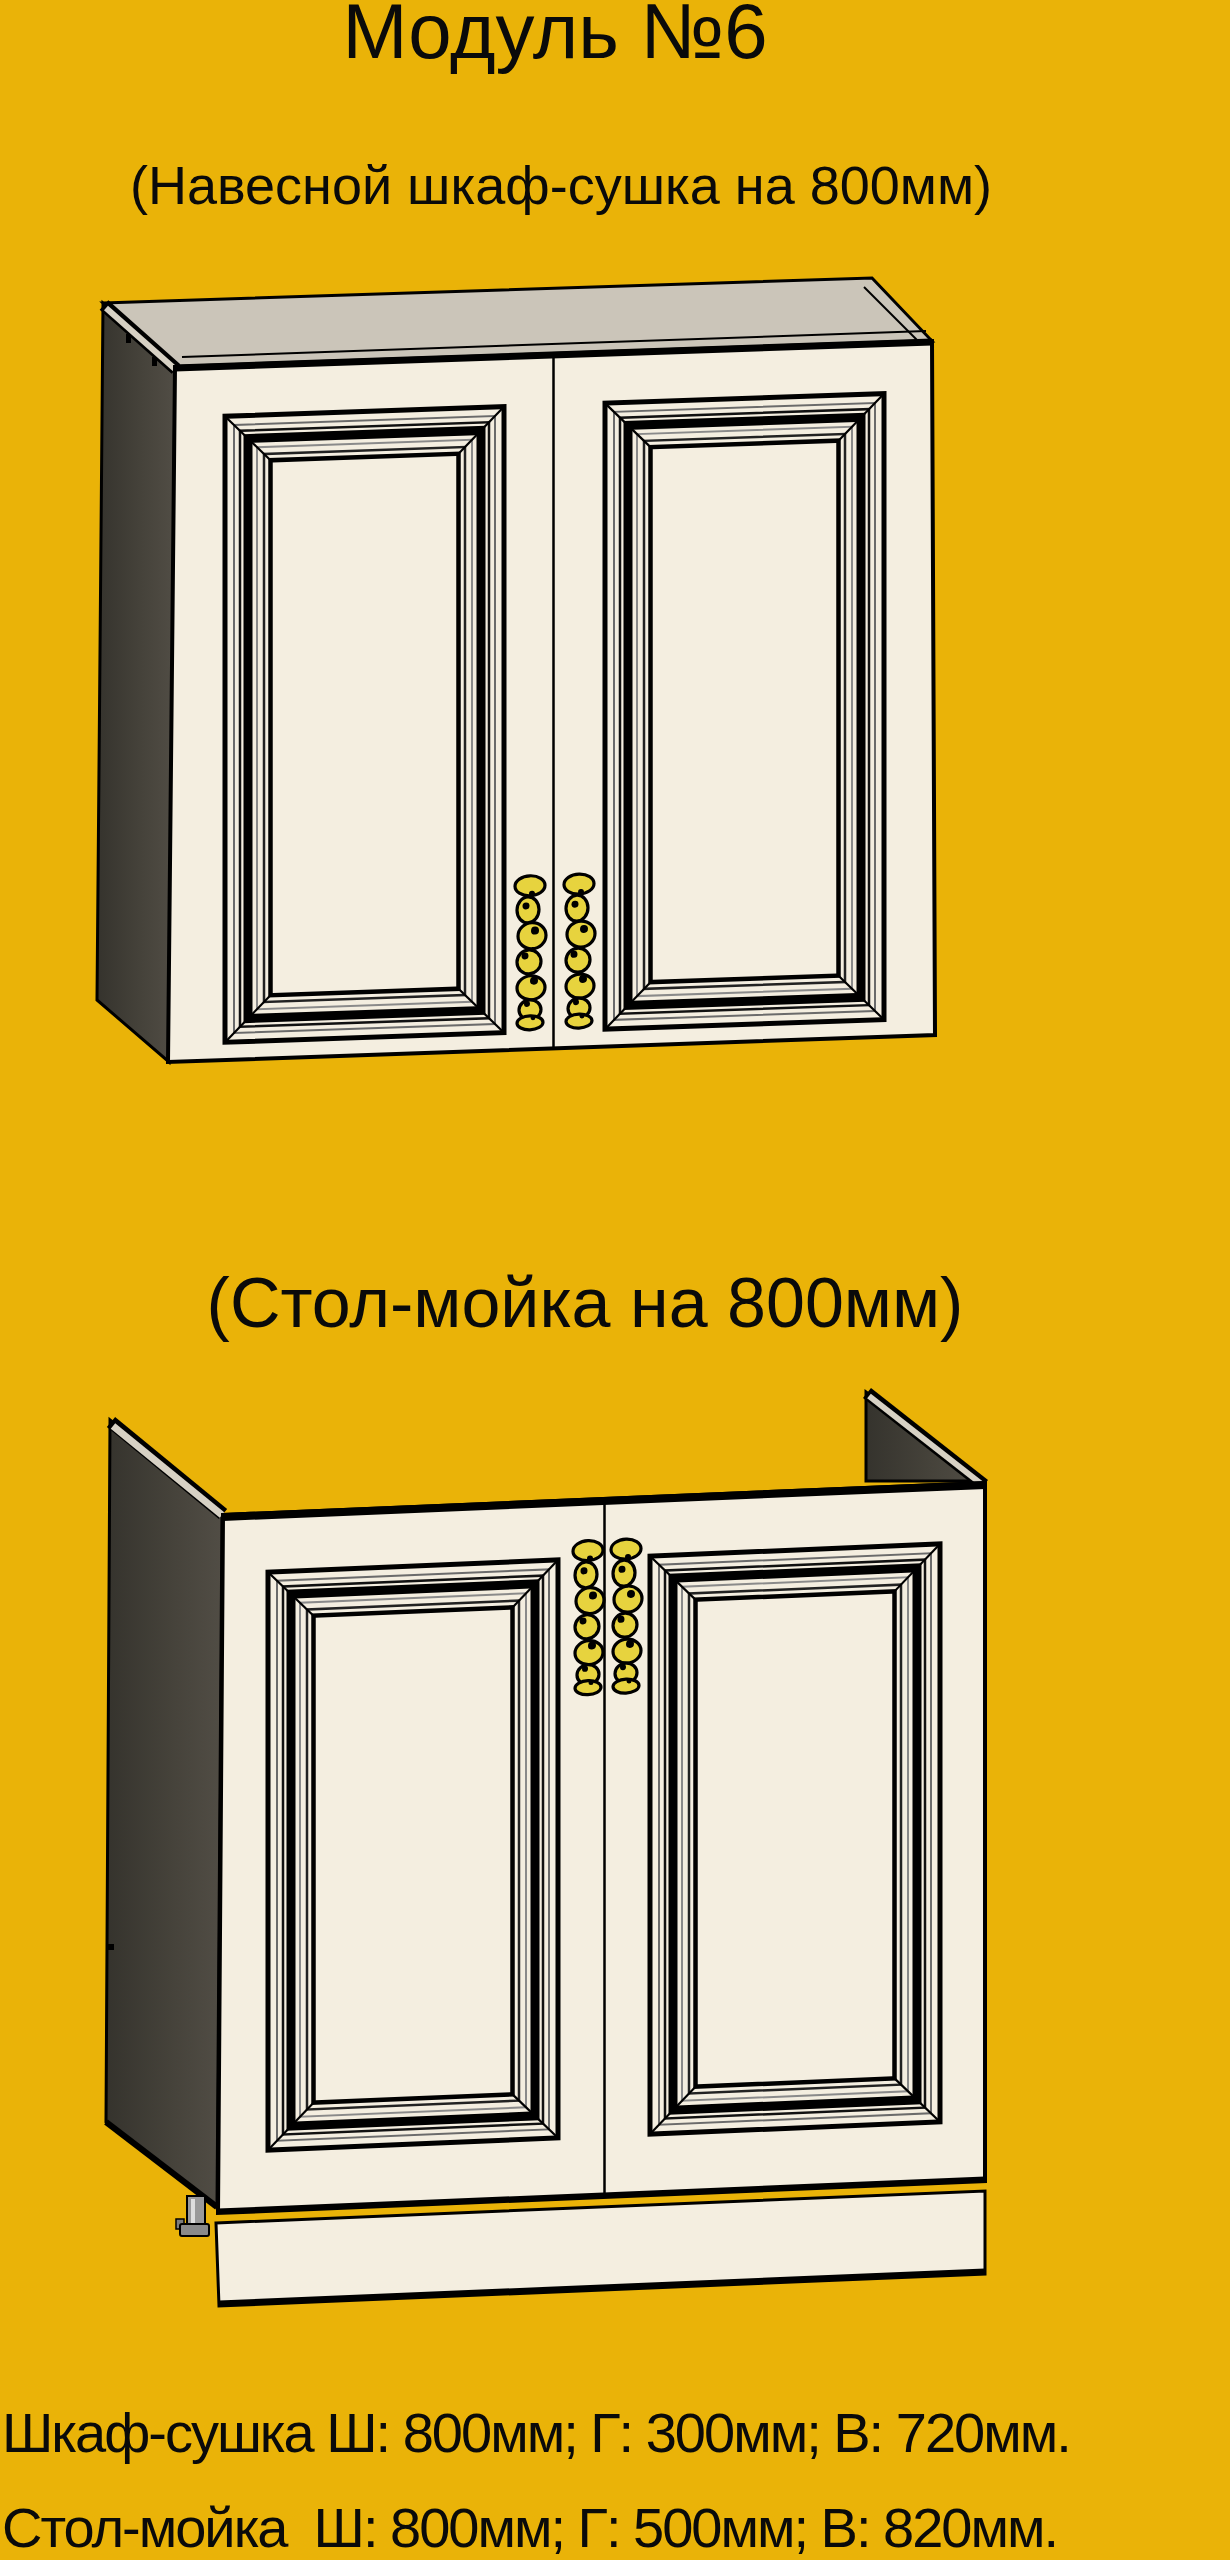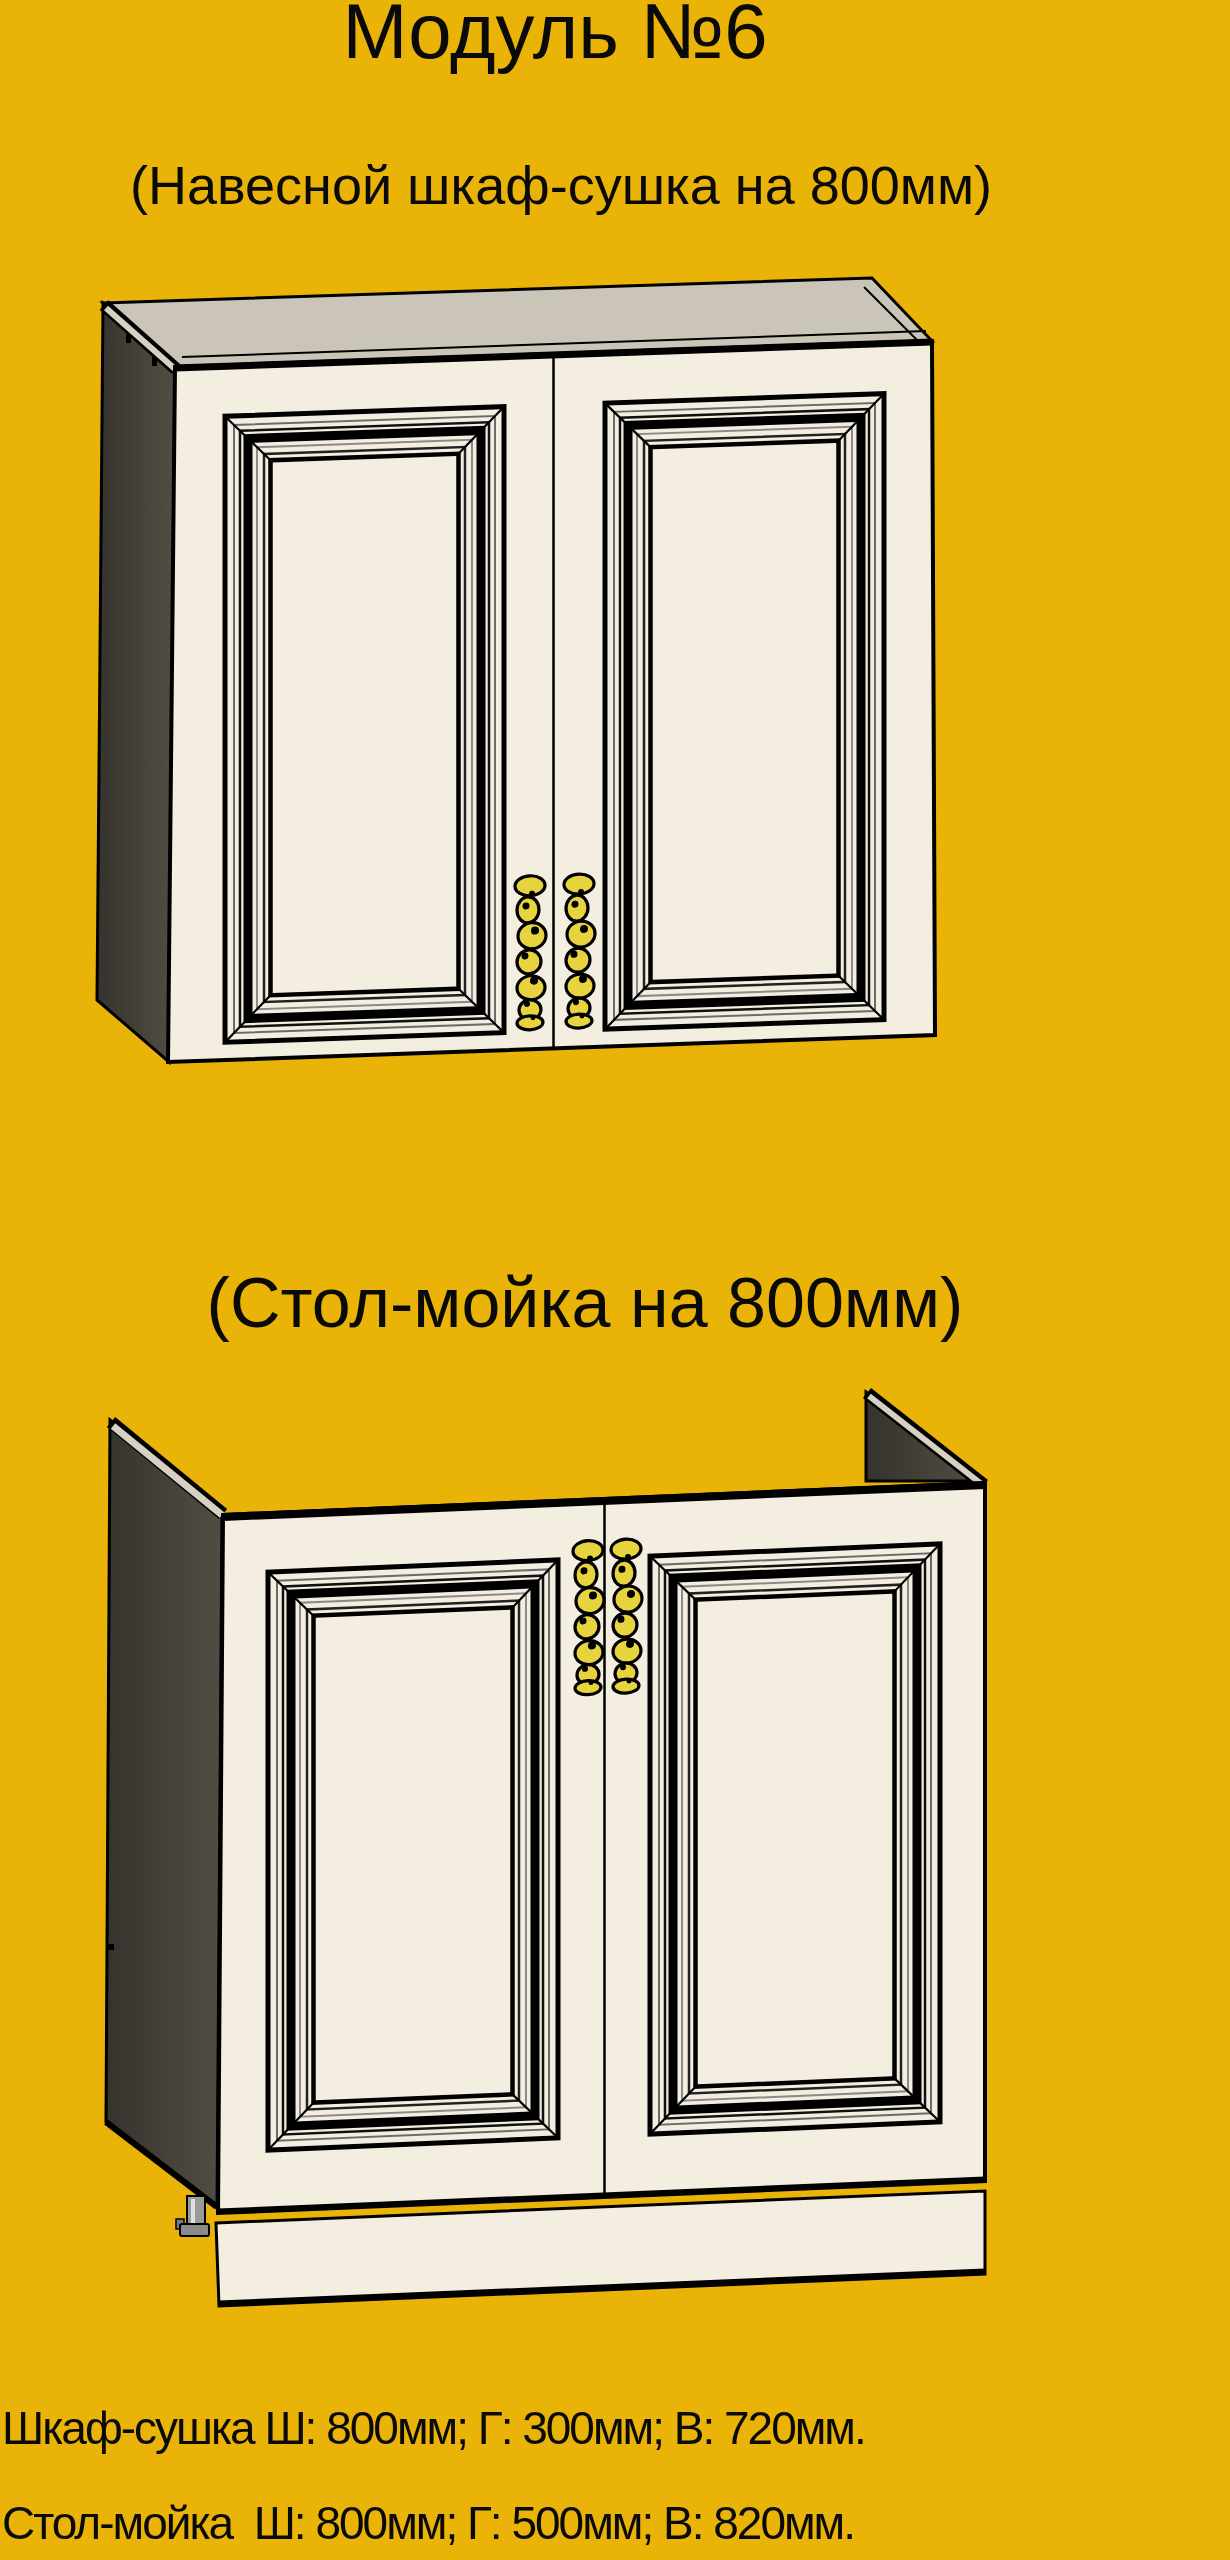--- a/index.html
+++ b/index.html
@@ -5,21 +5,21 @@
   html,body{margin:0;padding:0;}
   body{
     width:1230px;height:2560px;background:#ffffff;overflow:hidden;
     font-family:"Liberation Sans", sans-serif;color:#000;
   }
   .page{position:relative;width:1230px;height:2560px;background:#eab308;}
   .txt{position:absolute;white-space:pre;line-height:1;color:#0a0a0a;}
   .title{top:-8px;left:555px;transform:translateX(-50%);font-size:78px;}
   .cap1{top:158px;left:561px;transform:translateX(-50%);font-size:54px;}
   .cap2{top:1268px;left:560px;transform:translateX(-50%);font-size:70px;margin-left:25px;}
-  .spec{left:2px;font-size:46px;letter-spacing:-2px;}
+  .spec{left:2px;font-size:56px;letter-spacing:-2px;}
   .spec1{top:2405px;}
   .spec2{top:2500px;}
   .drawing-layer{position:absolute;left:0;top:0;width:1230px;height:2560px;}
 </style>
 </head>
 <body>
 
 <div class="page">
 
   <div class="txt title">Модуль №6</div>

